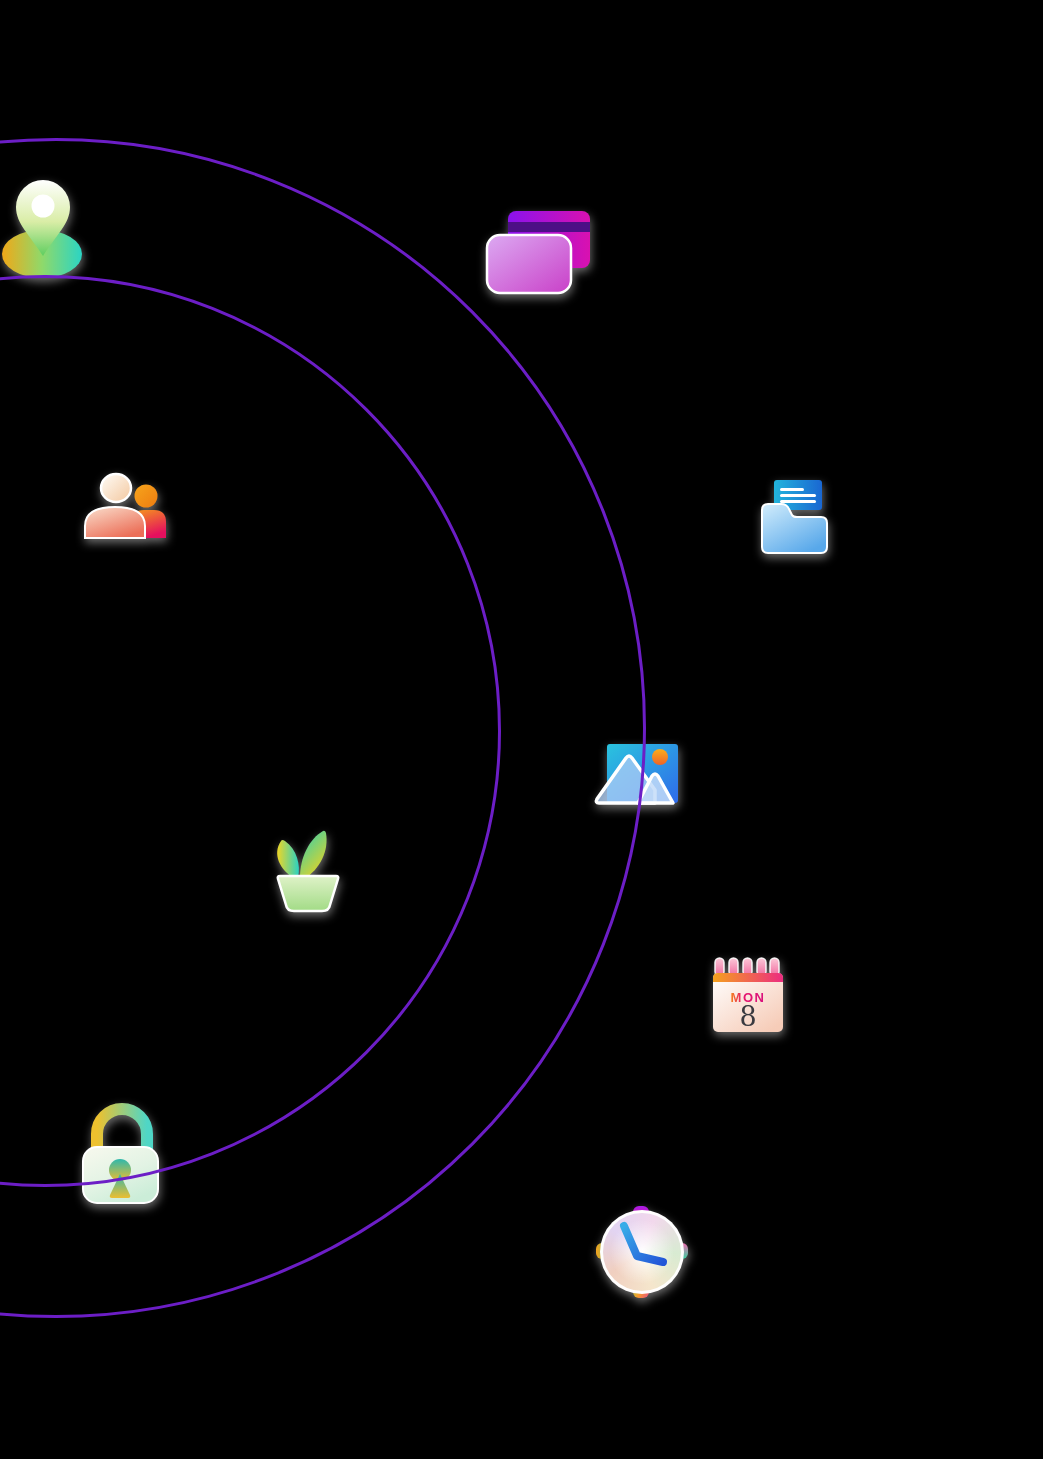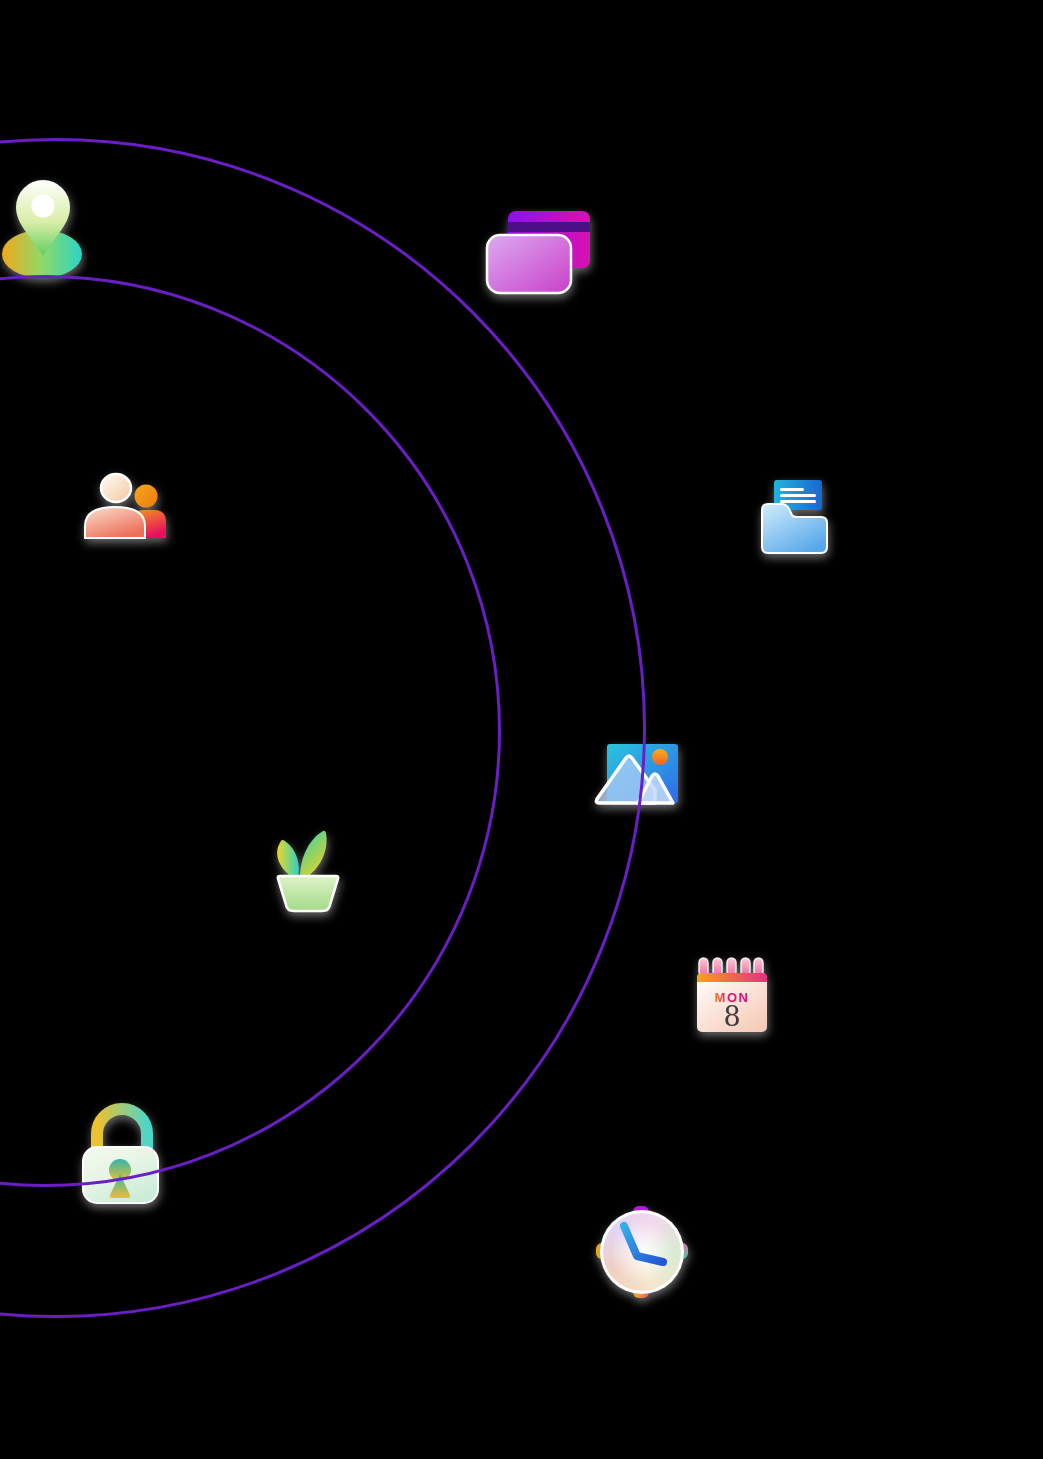--- a/index.html
+++ b/index.html
@@ -11,21 +11,21 @@
   .orbit-outer{left:-534px;top:138px;width:1174px;height:1174px;}
   .orbit-inner{left:-411px;top:275px;width:906px;height:906px;}
   
   .icon{position:absolute;z-index:1;filter:drop-shadow(1px 4px 5px rgba(255,255,255,0.42));}
   .i-pin{left:0px;top:172px;}
   .i-cards{left:483px;top:203px;}
   .i-people{left:83px;top:463px;}
   .i-folder{left:753px;top:468px;}
   .i-photo{left:593px;top:730px;}
   .i-plant{left:266px;top:820px;}
-  .i-calendar{left:687px;top:950px;}
+  .i-calendar{left:703px;top:950px;}
   .i-lock{left:73px;top:1088px;}
   .i-clock{left:596px;top:1206px;width:92px;height:92px;}
   
   .clock-tick{position:absolute;border-radius:6px;}
   .tick-12{left:37px;top:0;width:16px;height:16px;background:linear-gradient(180deg,#A81CE8,#E8188E);}
   .tick-6{left:37px;bottom:0;width:16px;height:16px;background:linear-gradient(120deg,#8CD24A,#F59E2B,#EA4A86);}
   .tick-9{left:0;top:37px;width:16px;height:16px;background:linear-gradient(90deg,#F5A21E,#58C96A);}
   .tick-3{right:0;top:37px;width:16px;height:16px;background:linear-gradient(180deg,#F06AB0,#38D0A0);}
   .clock-face{position:absolute;left:4px;top:4px;width:78px;height:78px;border-radius:50%;
       border:3px solid rgba(255,255,255,0.95);

